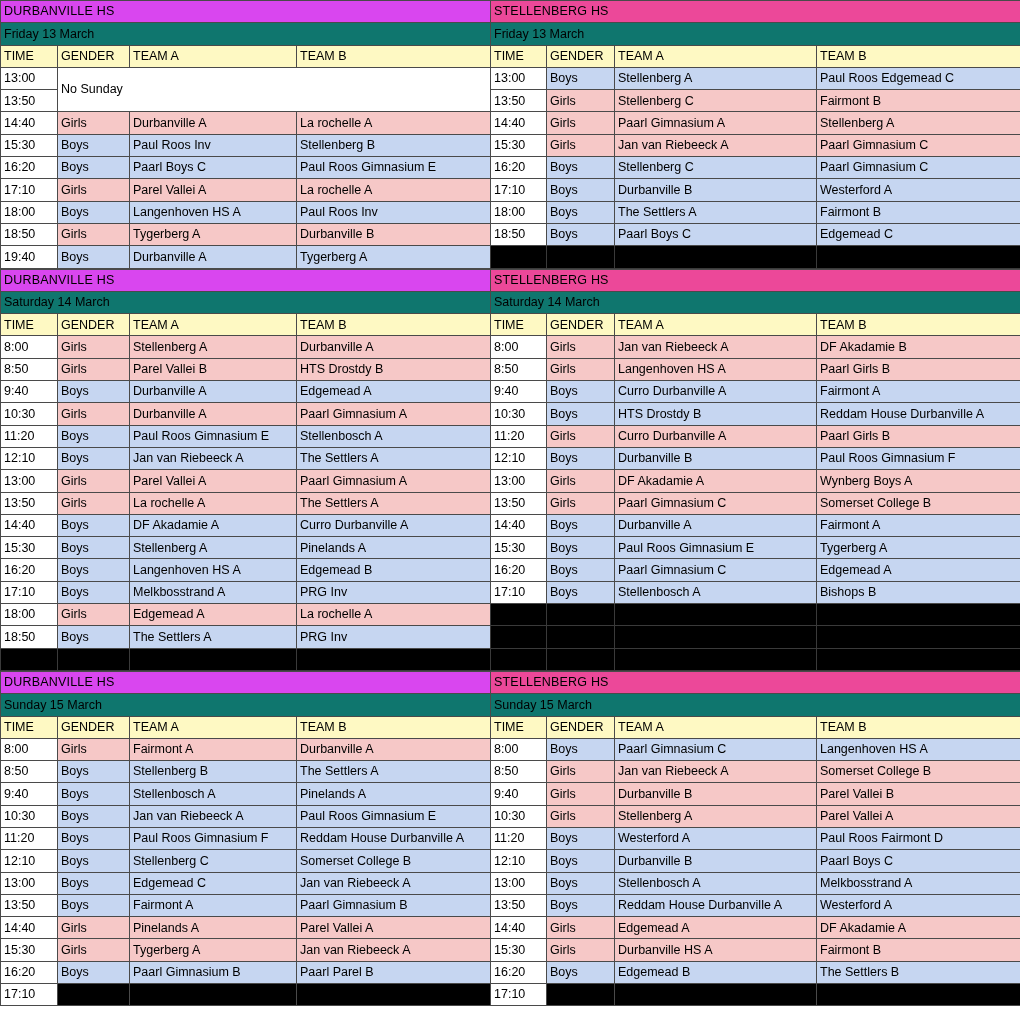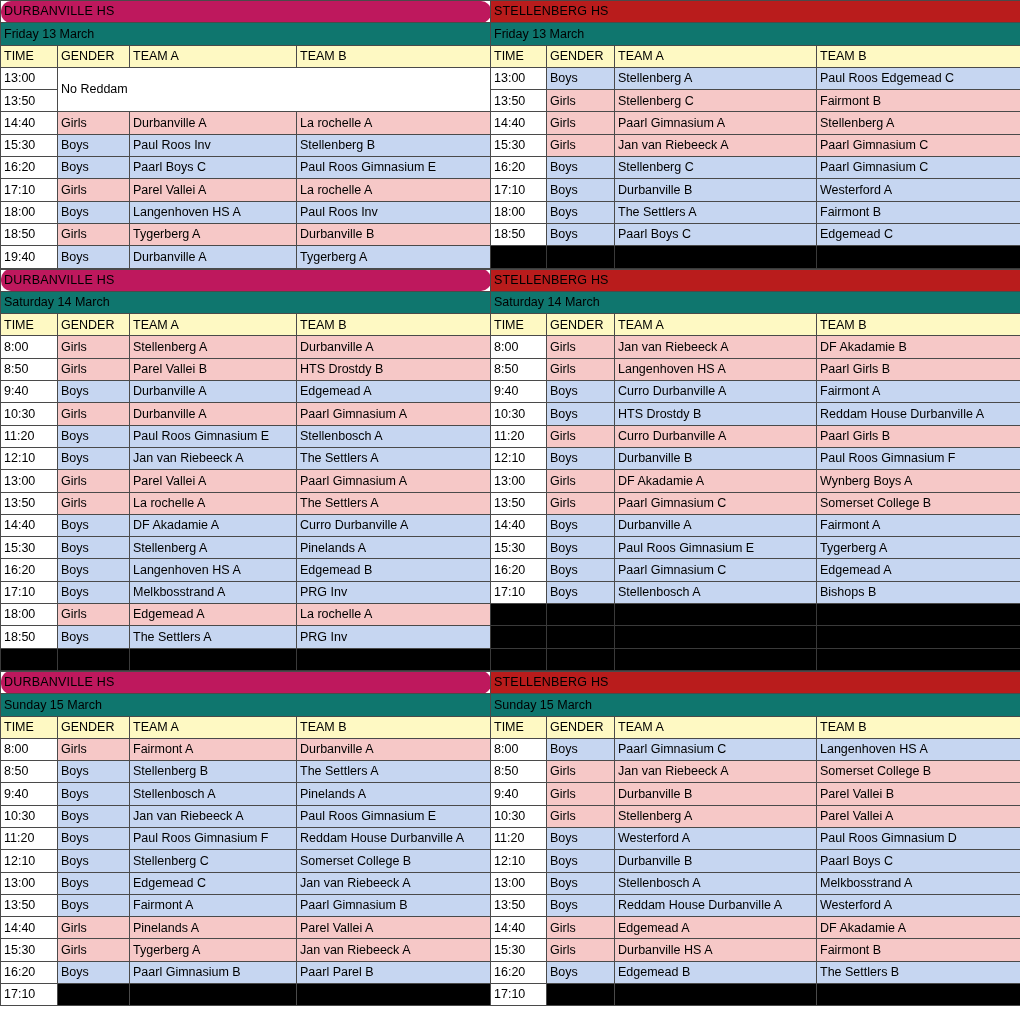--- a/index.html
+++ b/index.html
@@ -53,22 +53,22 @@
   }
 
   
   td.venue {
     text-align: center;
     font-weight: bold;
     font-size: 12.5px;
     letter-spacing: 0.2px;
     border: 1px solid #3a3a3a;
   }
-  td.venue.durbanville { background: #be185d; border-radius: 10px; }
-  td.venue.stellenberg { background: #b91c1c; }
+  td.venue.durbanville { background: #d946ef; }
+  td.venue.stellenberg { background: #ec4899; }
 
   
   td.dateline {
     text-align: center;
     font-weight: bold;
     font-size: 12.5px;
     background: #0f766e;
   }
 
   
@@ -131,21 +131,21 @@
               <td class="dateline" colspan="4">Friday 13 March</td>
             </tr>
             <tr>
               <td class="colhead">TIME</td>
               <td class="colhead">GENDER</td>
               <td class="colhead">TEAM A</td>
               <td class="colhead">TEAM B</td>
             </tr>
             <tr>
               <td class="time">13:00</td>
-              <td class="nogames" colspan="3" rowspan="2">No Reddam</td>
+              <td class="nogames" colspan="3" rowspan="2">No Sunday</td>
             </tr>
             <tr>
               <td class="time">13:50</td>
             </tr>
             <tr class="girls">
               <td class="time">14:40</td>
               <td class="gender">Girls</td>
               <td class="teama">Durbanville A</td>
               <td class="teamb">La rochelle A</td>
             </tr>
@@ -636,21 +636,21 @@
             <tr class="girls">
               <td class="time">10:30</td>
               <td class="gender">Girls</td>
               <td class="teama">Stellenberg A</td>
               <td class="teamb">Parel Vallei A</td>
             </tr>
             <tr class="boys">
               <td class="time">11:20</td>
               <td class="gender">Boys</td>
               <td class="teama">Westerford A</td>
-              <td class="teamb">Paul Roos Gimnasium D</td>
+              <td class="teamb">Paul Roos Fairmont D</td>
             </tr>
             <tr class="boys">
               <td class="time">12:10</td>
               <td class="gender">Boys</td>
               <td class="teama">Durbanville B</td>
               <td class="teamb">Paarl Boys C</td>
             </tr>
             <tr class="boys">
               <td class="time">13:00</td>
               <td class="gender">Boys</td>

